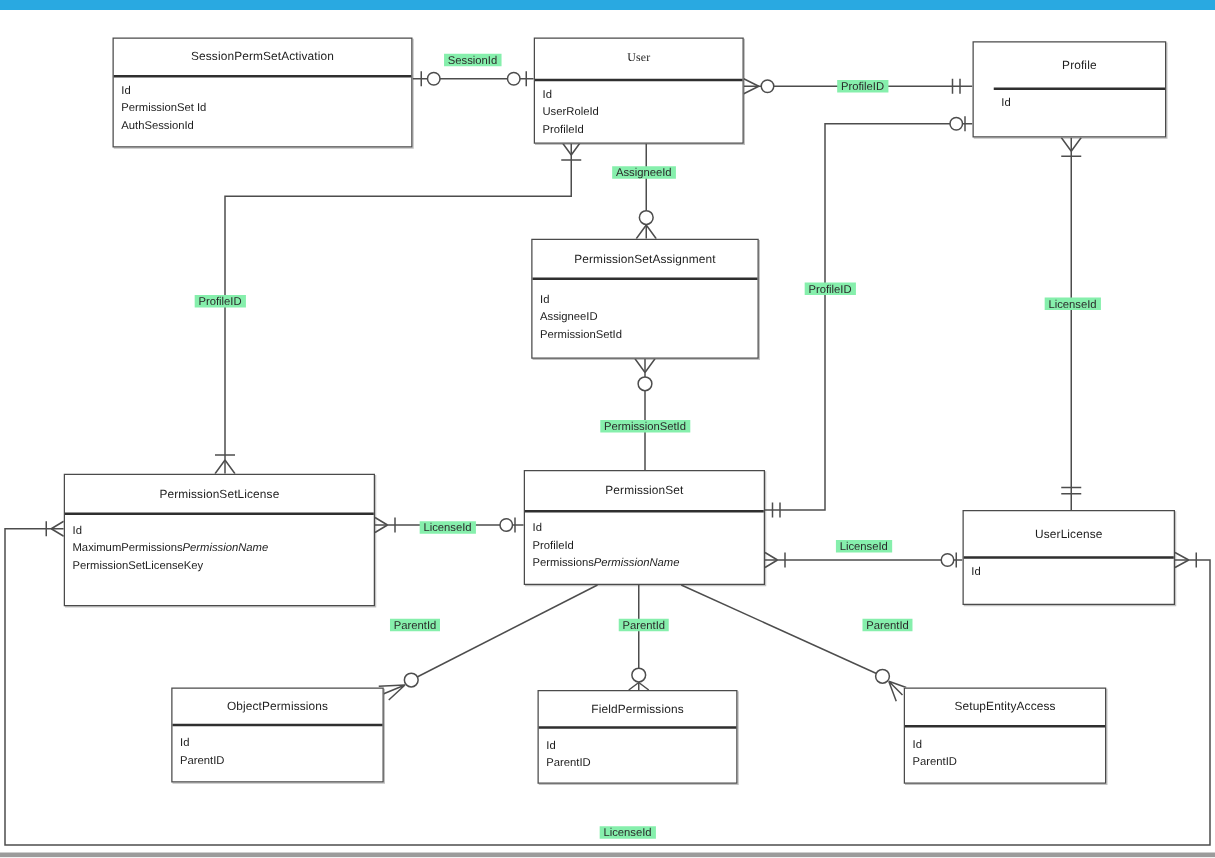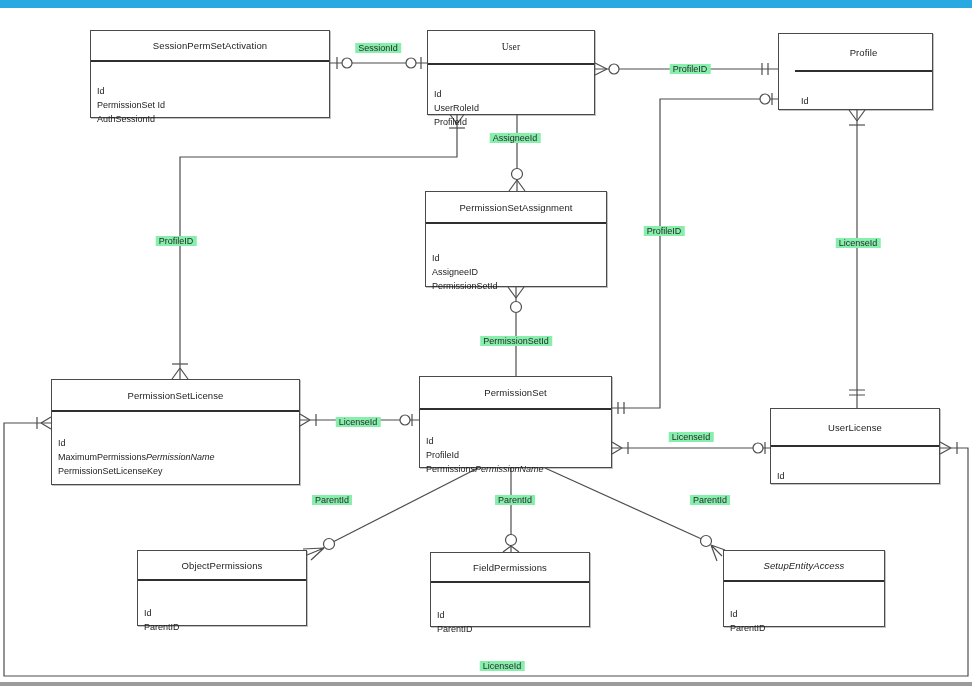--- a/index.html
+++ b/index.html
@@ -13,21 +13,21 @@
   .entity {
     position:absolute; box-sizing:border-box; background:#ffffff;
     border:1px solid #4a4a4a; box-shadow:1px 1px 0 rgba(80,80,80,.35);
     color:#1c1c1c;
   }
   .entity-title {
     display:flex; align-items:center; justify-content:center;
     font-size:9.5px; letter-spacing:.1px; border-bottom:2px solid #2f2f2f;
     box-sizing:border-box; height:32px;
   }
-  .entity-fields { padding:3px 2px 0 6px; font-size:9px; line-height:14px; white-space:nowrap;margin-top:19px; }
+  .entity-fields { padding:3px 2px 0 6px; font-size:9px; line-height:14px; white-space:nowrap; }
   .lbl {
     position:absolute; transform:translate(-50%,-50%);
     font-size:9px; color:#2a2a2a; background:#86efac; padding:0 3px; white-space:nowrap;
   }
 </style>
 </head>
 <body>
 
 <div class="canvas">
 
@@ -197,21 +197,21 @@
 
   <div class="entity" style="left:430px; top:552px; width:160px; height:75px;">
     <div class="entity-title" style="height:30px;">FieldPermissions</div>
     <div class="entity-fields" style="padding-top:6px;">
       <div>Id</div>
       <div>ParentID</div>
     </div>
   </div>
 
   <div class="entity" style="left:723px; top:550px; width:162px; height:77px;">
-    <div class="entity-title" style="height:31px;font-style:italic;">SetupEntityAccess</div>
+    <div class="entity-title" style="height:31px;">SetupEntityAccess</div>
     <div class="entity-fields" style="padding-top:6px;">
       <div>Id</div>
       <div>ParentID</div>
     </div>
   </div>
 
   <div class="lbl" style="left:378px; top:48px;">SessionId</div>
   <div class="lbl" style="left:690px; top:69px;">ProfileID</div>
   <div class="lbl" style="left:515px; top:138px;">AssigneeId</div>
   <div class="lbl" style="left:176px; top:241px;">ProfileID</div>

